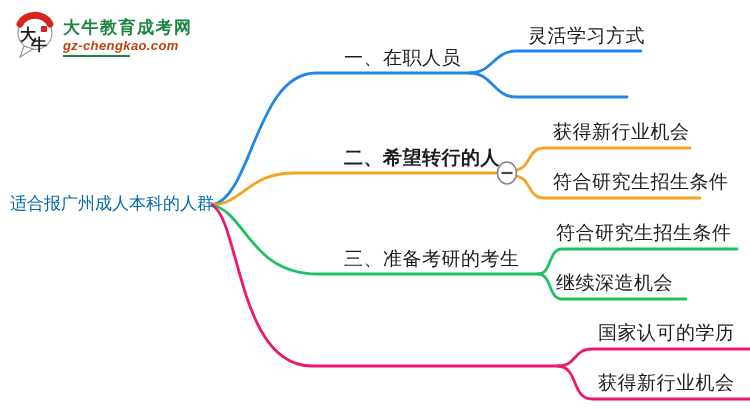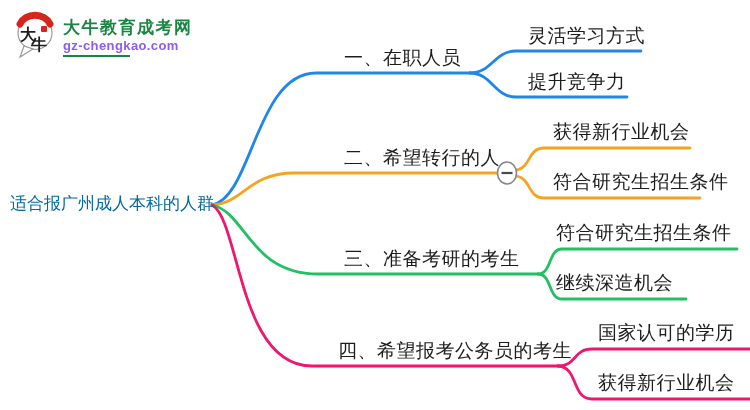--- a/index.html
+++ b/index.html
@@ -5,21 +5,21 @@
   html,body{margin:0;padding:0;background:#fff;}
   .canvas{position:relative;width:750px;height:410px;background:#fff;overflow:hidden;
           font-family:"Liberation Sans","DejaVu Sans",sans-serif;}
   svg.mindmap{position:absolute;left:0;top:0;}
   .node{position:absolute;white-space:nowrap;color:#1c1c1c;font-size:19px;line-height:22px;
         letter-spacing:.5px;}
   .root-label{position:absolute;white-space:nowrap;color:#0369a1;font-size:17px;line-height:22px;}
   .logo{position:absolute;left:16px;top:10px;display:flex;align-items:flex-start;}
   .logo-texts{margin-left:7px;}
   .logo-title{color:#1b8442;font-size:17px;font-weight:bold;letter-spacing:1.5px;line-height:20px;margin-top:8px;}
-  .logo-domain{color:#8b5cf6;font-size:13px;font-weight:bold;letter-spacing:.4px;line-height:16px;}
+  .logo-domain{color:#c2410c;font-size:13px;font-weight:bold;letter-spacing:.4px;line-height:16px;font-style:italic;}
   .logo-underline{height:2px;background:#1b8442;width:67px;margin-top:1px;}
 </style>
 </head>
 <body>
 
 <div class="canvas">
 
   <svg class="mindmap" width="750" height="410" viewBox="0 0 750 410">
     <g fill="none" stroke-width="2.8" stroke-linecap="round">
 
@@ -59,27 +59,25 @@
       <div class="logo-title">大牛教育成考网</div>
       <div class="logo-domain">gz-chengkao.com</div>
       <div class="logo-underline"></div>
     </div>
   </div>
 
   <div class="root-label" style="left:10px;top:193px;">适合报广州成人本科的人群</div>
 
   <div class="node" style="left:344px;top:47px;">一、在职人员</div>
   <div class="node" style="left:528px;top:25px;">灵活学习方式</div>
-  <div class="node" style="left:528px;top:71px;">提升竞争力</div>
 
-  <div class="node" style="left:344px;top:147px;">二、希望转行的人</div>
+  <div class="node" style="left:344px;top:147px;font-weight:bold;">二、希望转行的人</div>
   <div class="node" style="left:553px;top:121px;">获得新行业机会</div>
   <div class="node" style="left:553px;top:171px;">符合研究生招生条件</div>
 
   <div class="node" style="left: 344px; top: 248px;">三、准备考研的考生</div>
   <div class="node" style="left:556px;top:222px;">符合研究生招生条件</div>
   <div class="node" style="left:556px;top:272px;">继续深造机会</div>
 
-  <div class="node" style="left:338px;top:340px;">四、希望报考公务员的考生</div>
   <div class="node" style="left:598px;top:322px;">国家认可的学历</div>
   <div class="node" style="left:598px;top:372px;">获得新行业机会</div>
 
 </div>
 
 </body></html>

